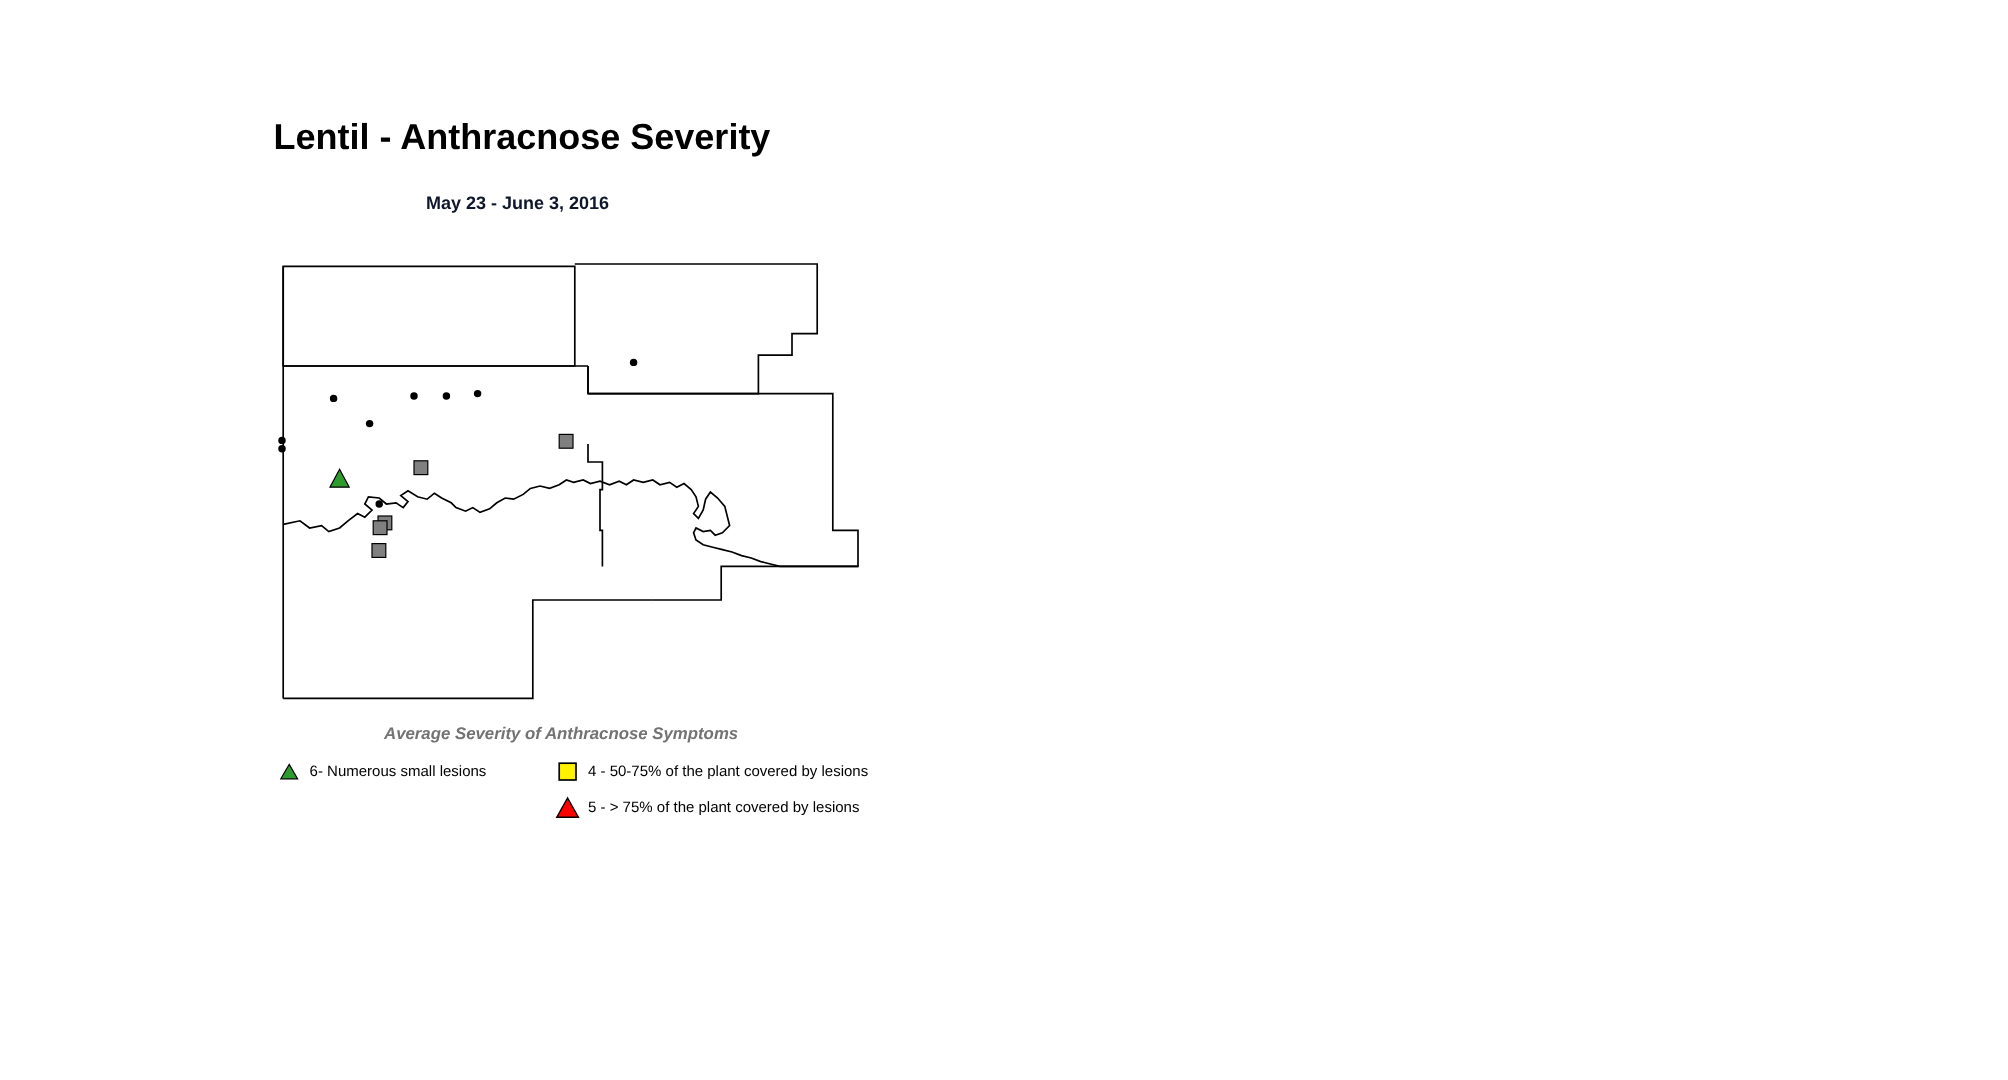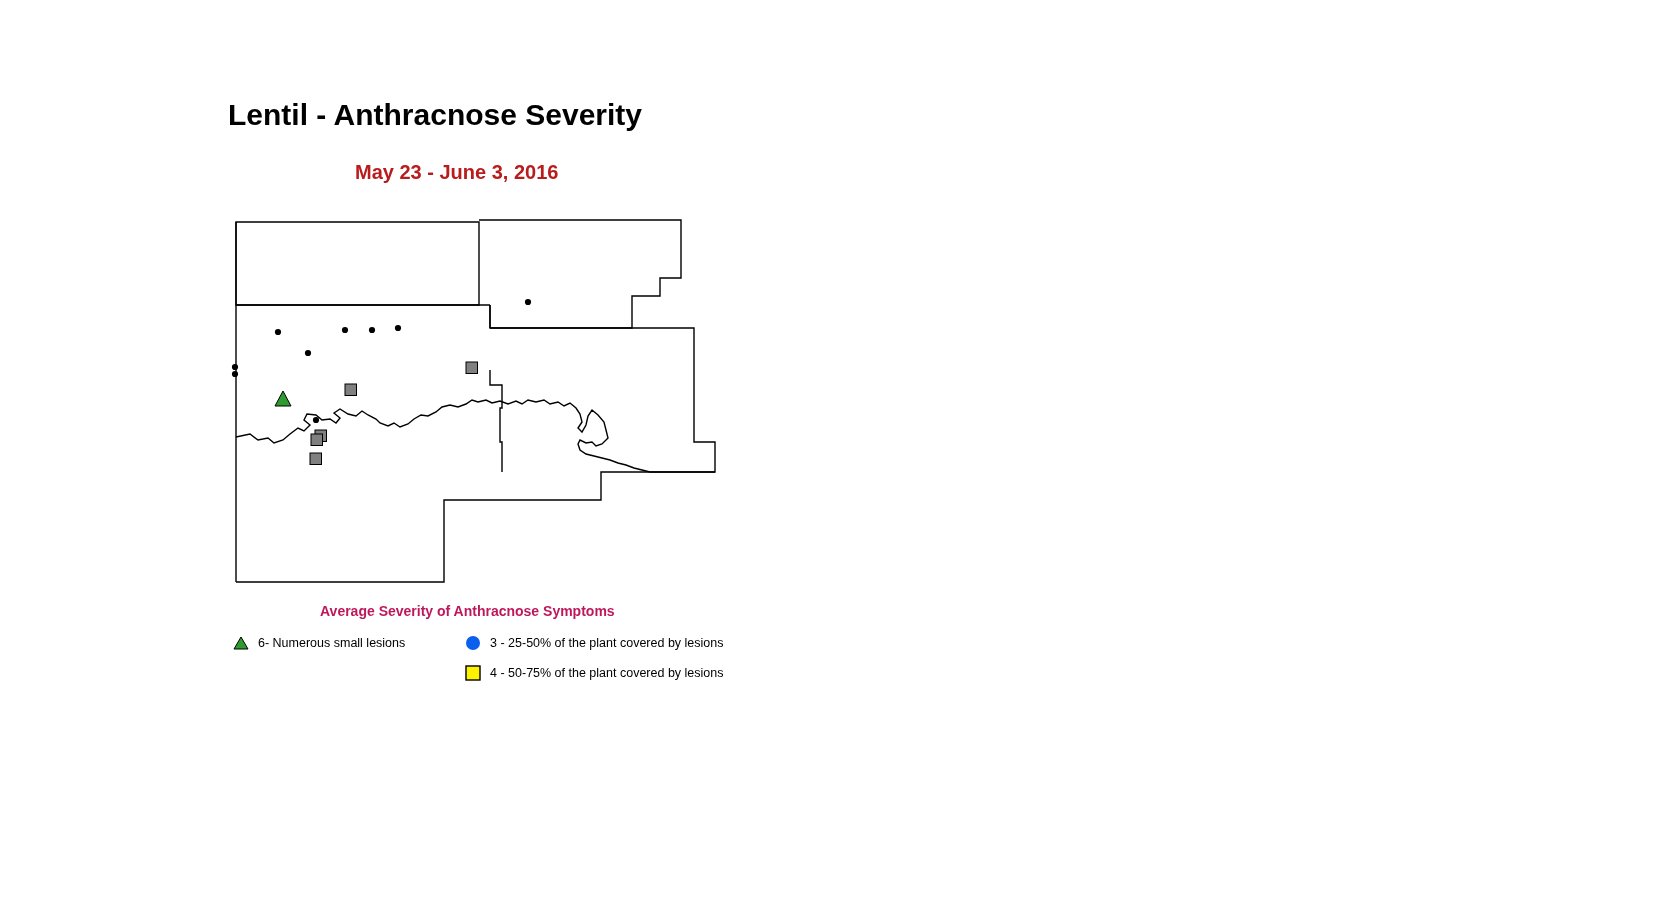--- a/index.html
+++ b/index.html
@@ -27,43 +27,44 @@
     font-size: 30px;
     font-weight: bold;
     color: #000000;
     letter-spacing: 0px;
     white-space: nowrap;
   }
   .subtitle {
     position: absolute;
     left: 355px;
     top: 149px;
-    font-size: 20px;
+    font-size: 15px;
     font-weight: bold;
-    color: #b91c1c;
+    color: #0f172a;
     white-space: nowrap;
   }
   #map-figure {
     position: absolute;
     left: 228px;
     top: 198px;
     width: 500px;
     height: 390px;
   }
   #map-svg {
     display: block;
   }
   .legend-title {
     position: absolute;
     left: 320px;
     top: 591px;
     font-size: 14px;
     font-weight: bold;
-    color: #be185d;
+    color: #737373;
     white-space: nowrap;
+    font-style: italic;
   }
   #legend {
     position: absolute;
     left: 228px;
     top: 616px;
     width: 520px;
     height: 92px;
   }
   .legend-col {
     position: absolute;
@@ -160,36 +161,36 @@
               <polygon points="11,4 18,16 4,16" fill="#2E9B2E" stroke="#000000" stroke-width="1"></polygon>
             </svg>
         </span>
         <span class="legend-label">6- Numerous small lesions</span>
       </div>
 
     </div>
 
     <div class="legend-col right">
 
-      <div class="legend-row">
-        <span class="legend-sym">
-          <svg width="26" height="20" viewBox="0 0 26 20">
-              <circle cx="13" cy="10" r="7" fill="#0A5FEF"></circle>
-            </svg>
-        </span>
-        <span class="legend-label">3 - 25-50% of the plant covered by lesions</span>
-      </div>
 
       <div class="legend-row">
         <span class="legend-sym">
           <svg width="26" height="20" viewBox="0 0 26 20">
               <rect x="6" y="3" width="14" height="14" fill="#FFF200" stroke="#000000" stroke-width="1.4"></rect>
             </svg>
         </span>
         <span class="legend-label">4 - 50-75% of the plant covered by lesions</span>
       </div>
 
+      <div class="legend-row">
+        <span class="legend-sym">
+          <svg width="26" height="20" viewBox="0 0 26 20">
+              <polygon points="13,2 22,18 4,18" fill="#FF0000" stroke="#000000" stroke-width="1.2"></polygon>
+            </svg>
+        </span>
+        <span class="legend-label">5 - &gt; 75% of the plant covered by lesions</span>
+      </div>
 
     </div>
 
   </div>
 
 </div>
 
 </body></html>

